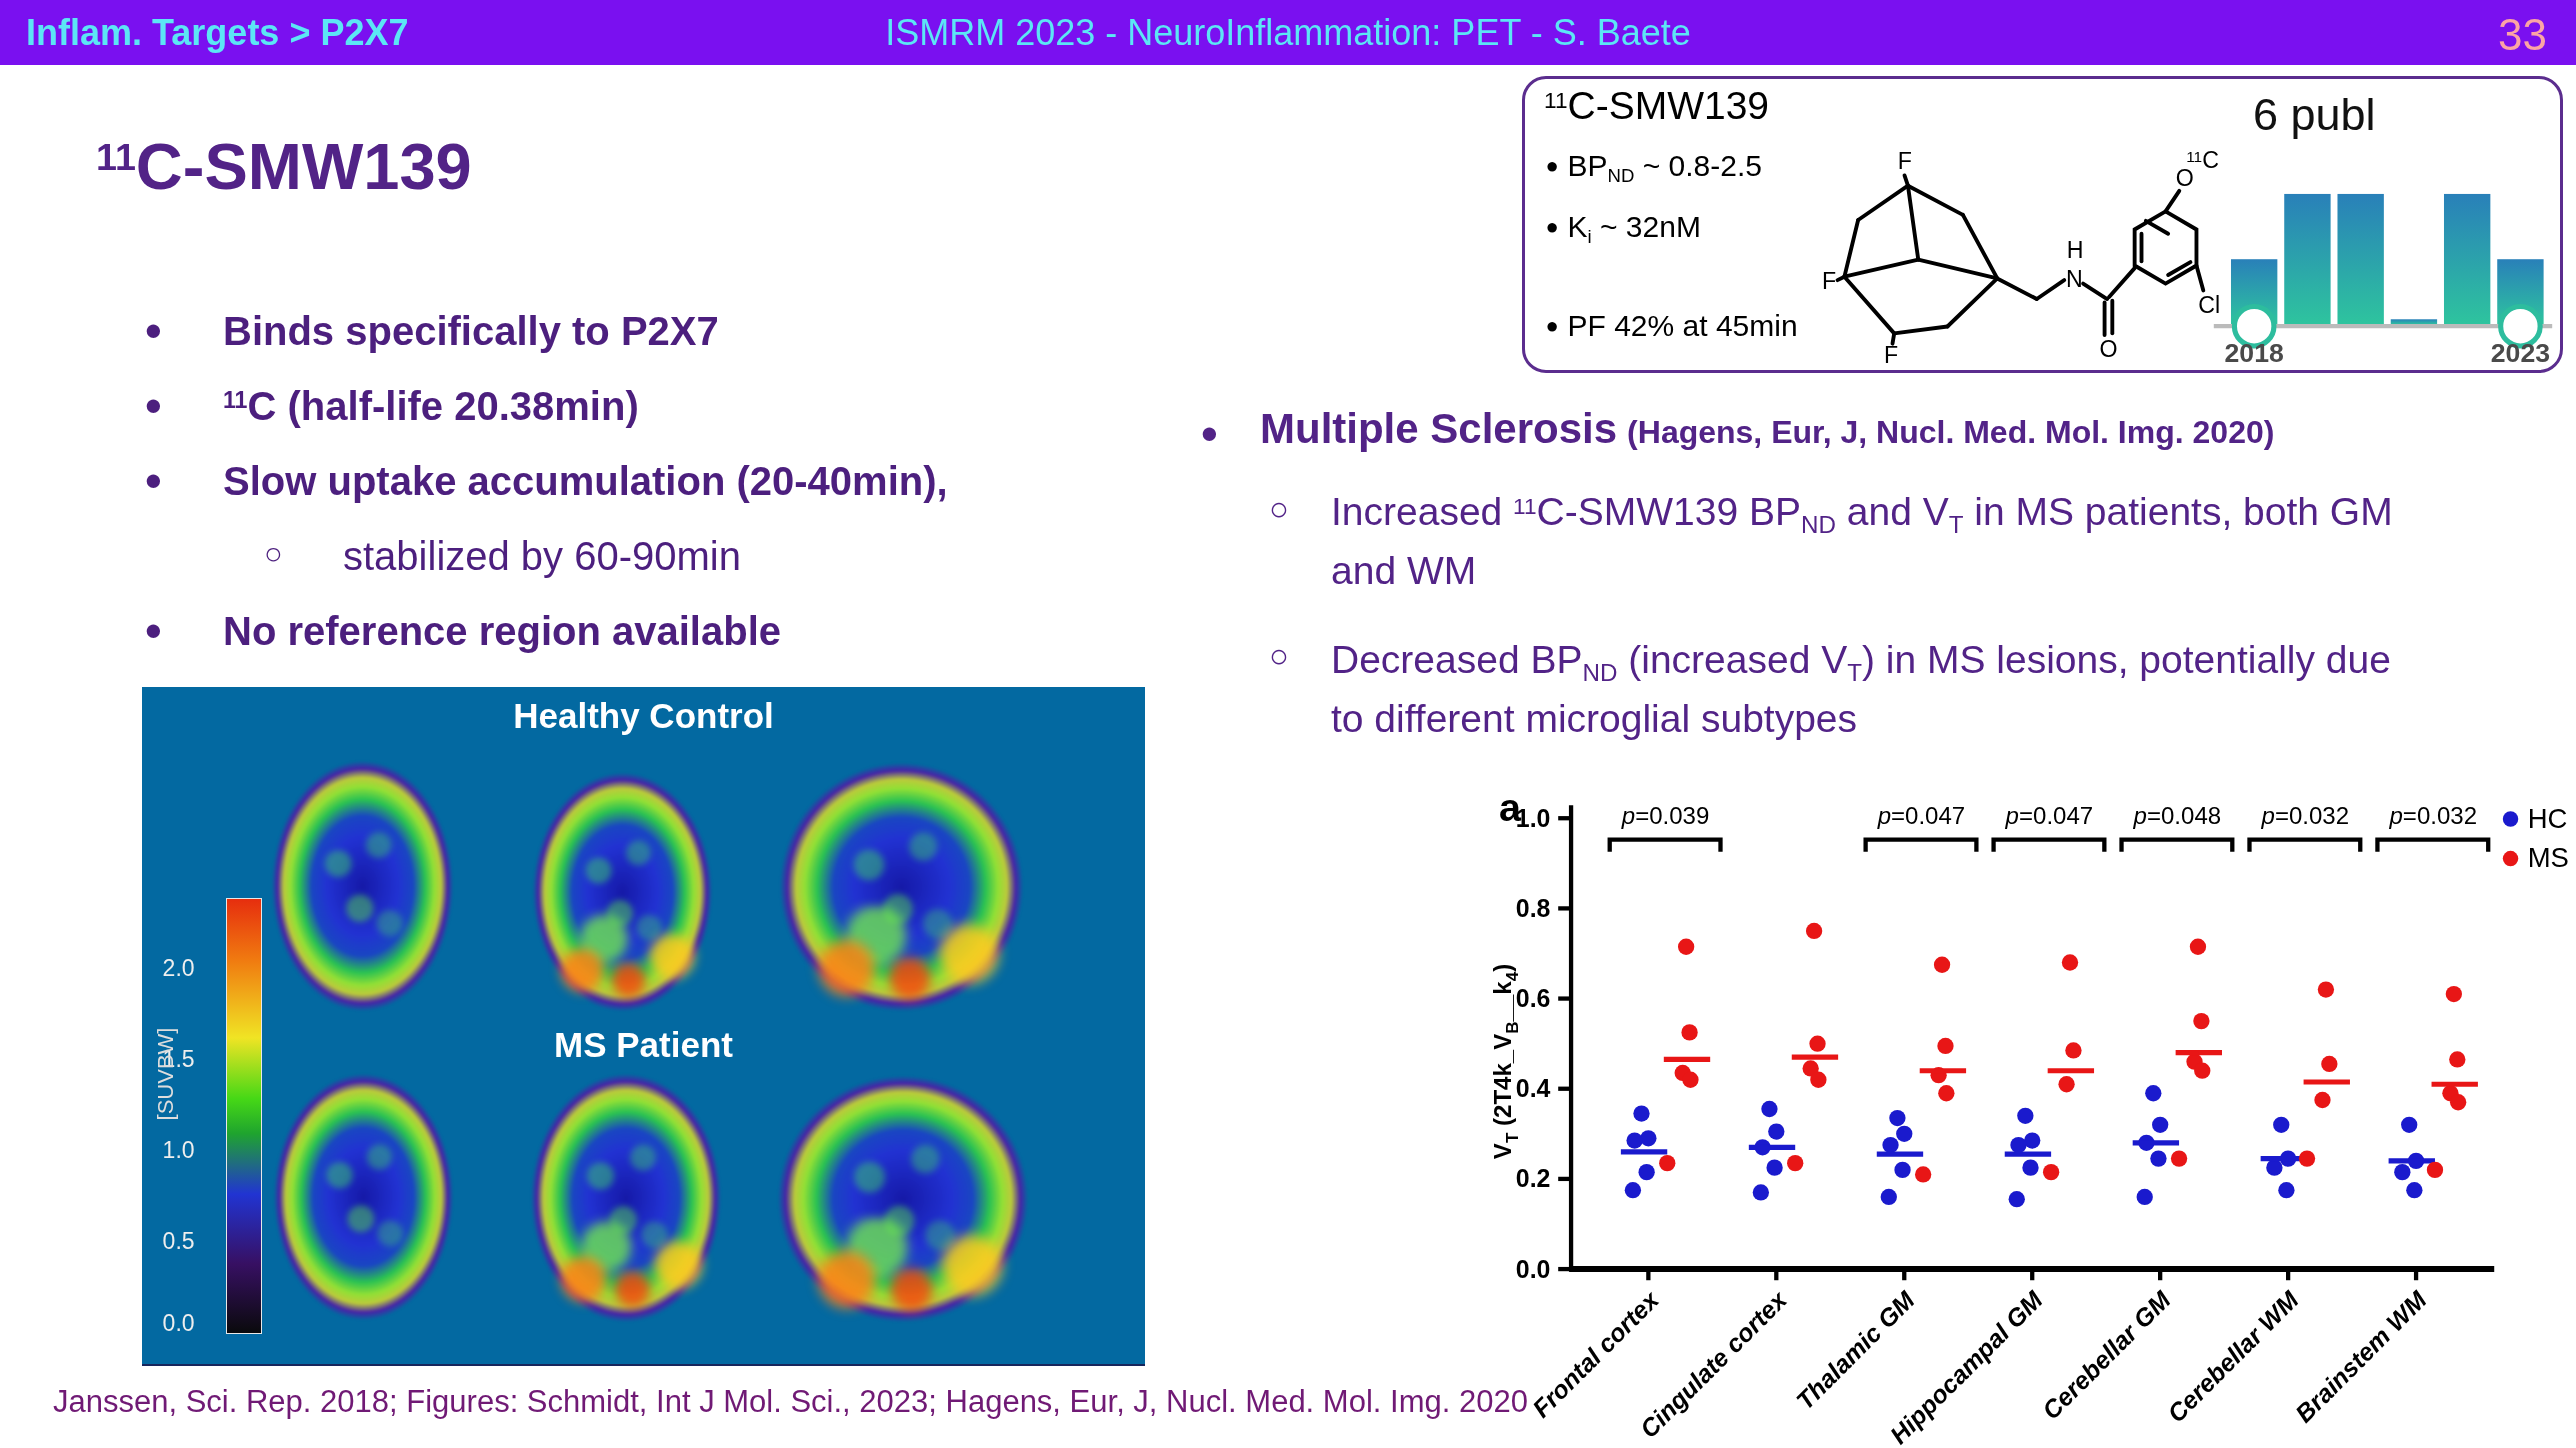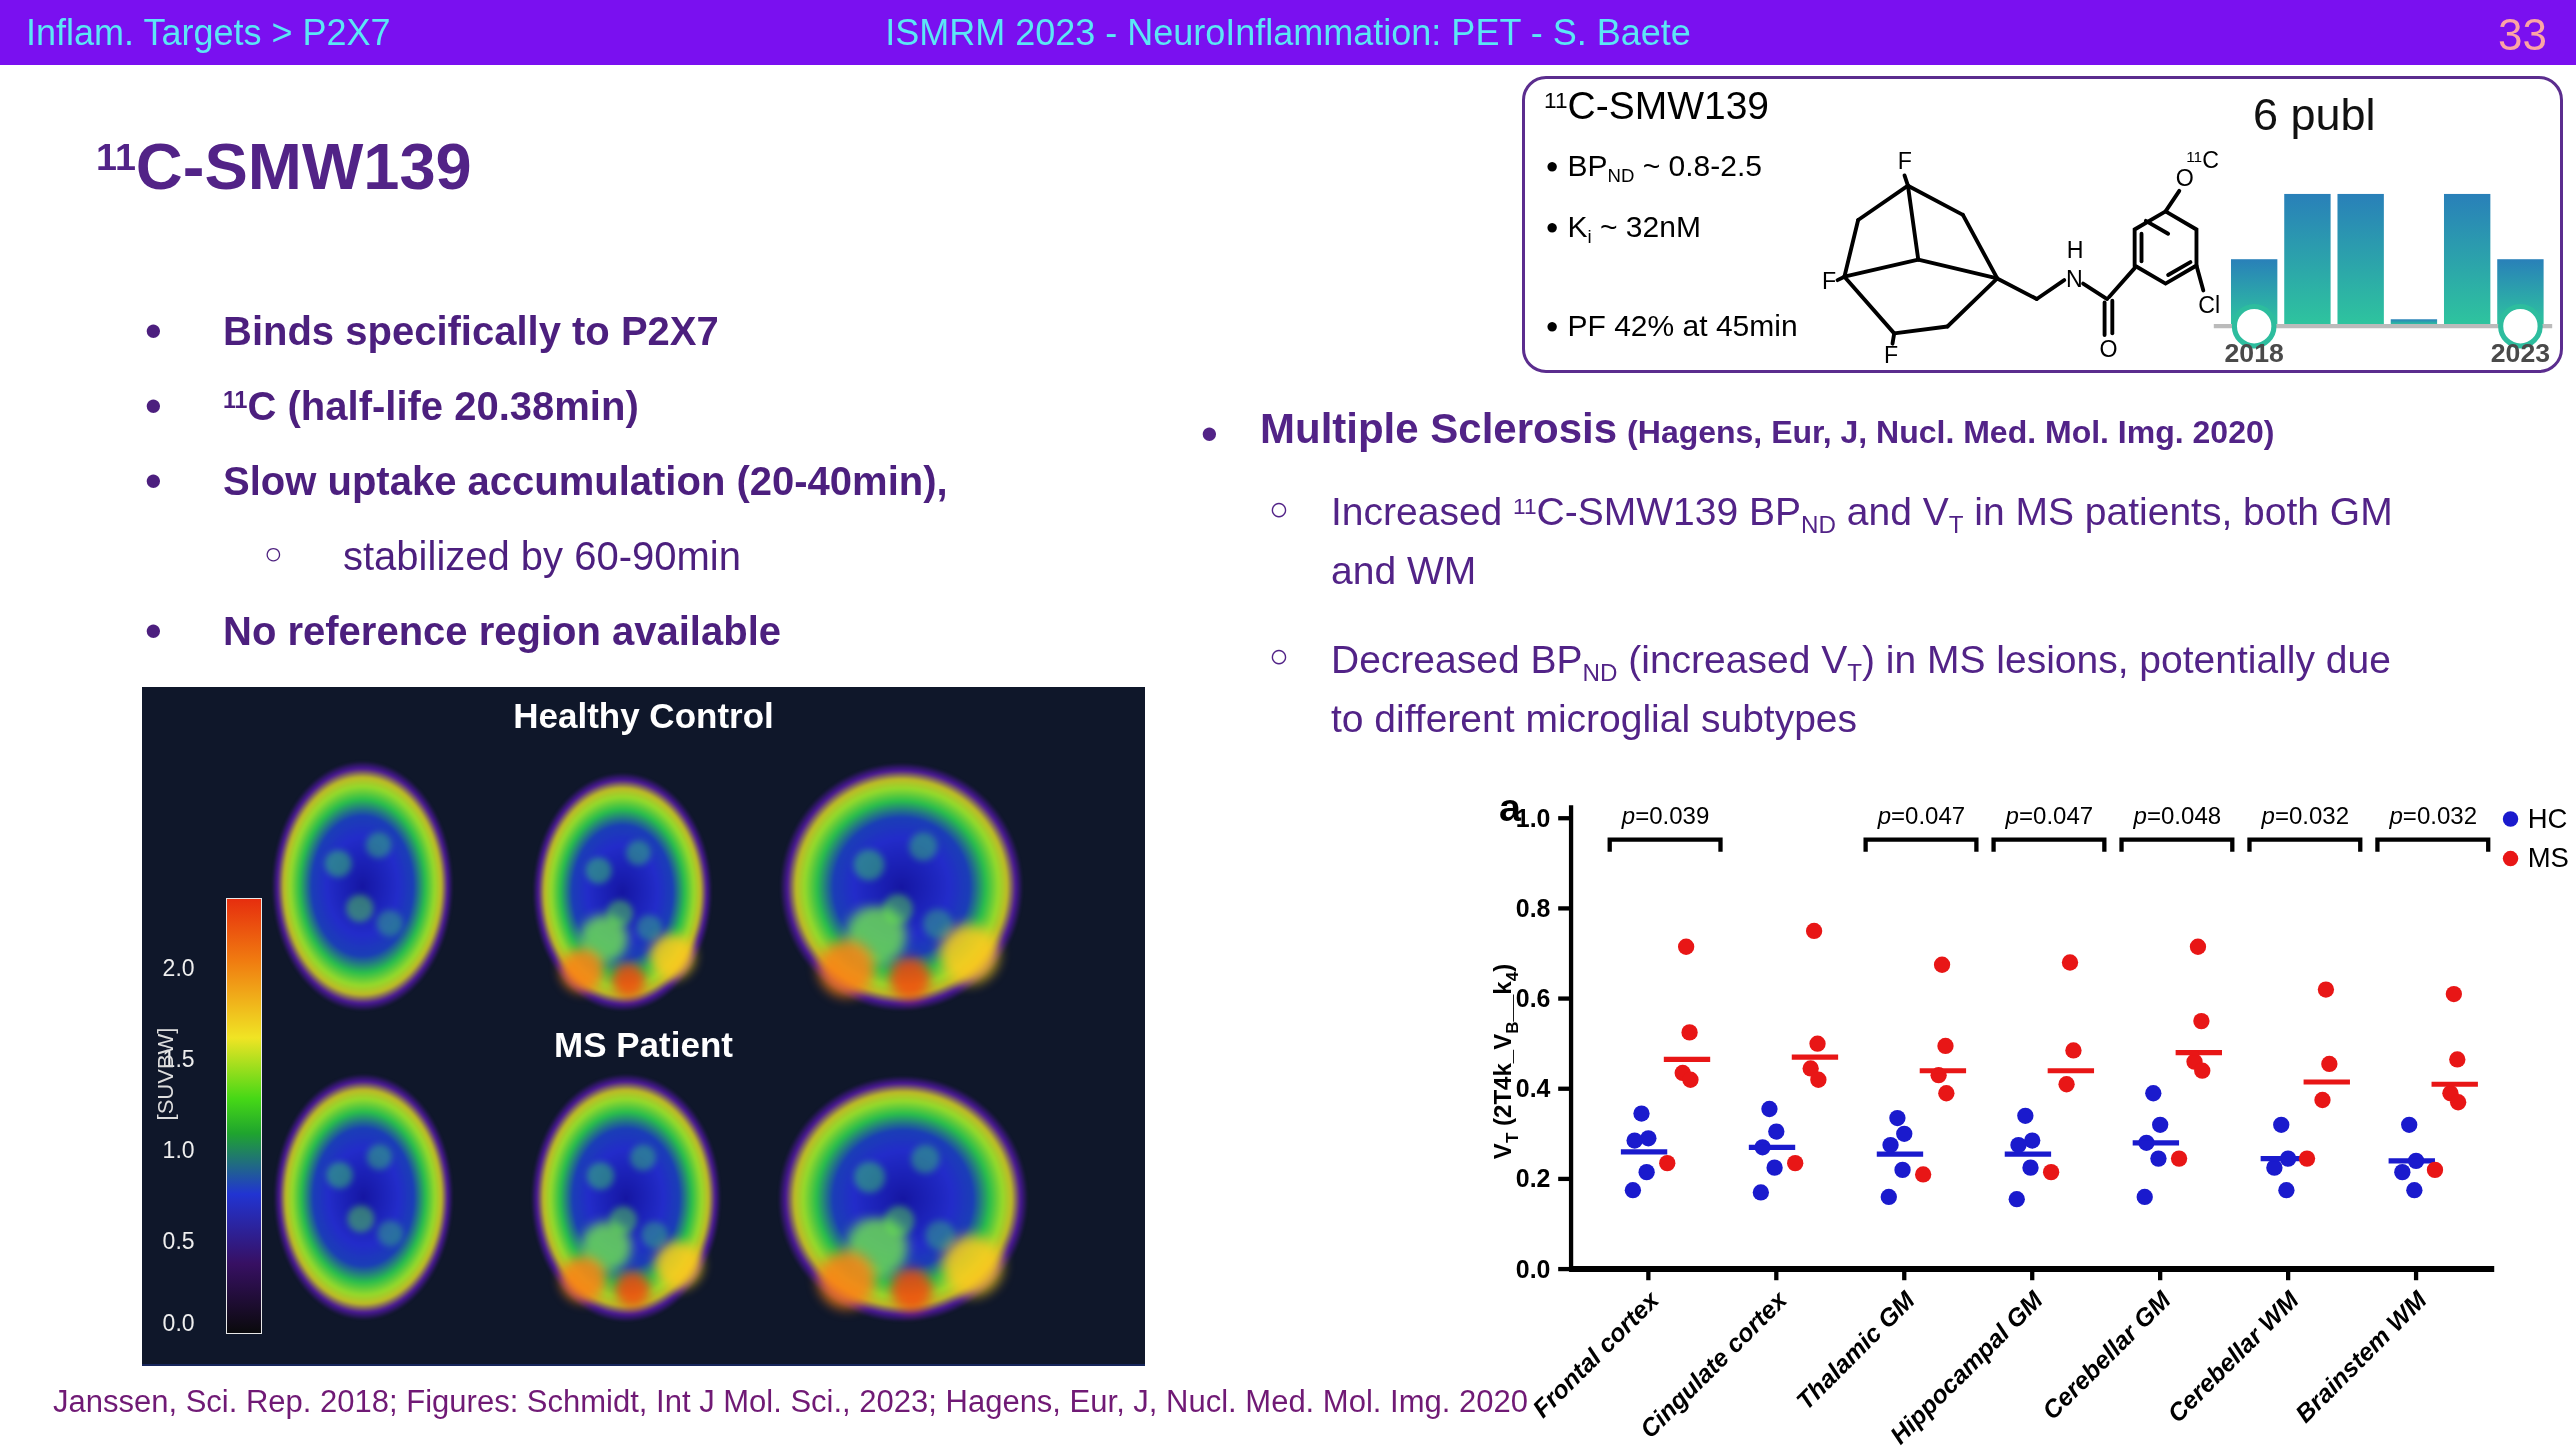--- a/index.html
+++ b/index.html
@@ -1,21 +1,21 @@
 <!DOCTYPE html>
 <html style="font-size:13.7px"><head>
 <meta charset="utf-8">
 <style>
   html,body{margin:0;padding:0}
   body{width:2576px;height:1449px;position:relative;background:#fff;
        font-family:"Liberation Sans",sans-serif;overflow:hidden}
 
   
   .header{position:absolute;left:0;top:0;width:2576px;height:65px;background:#7a10f0}
-  .hdr-left{position:absolute;left:26px;top:12px;font-size:36px;font-weight:normal;color:#5ce6f5}
+  .hdr-left{position:absolute;left:26px;top:12px;font-size:36px;font-weight:bold;color:#5ce6f5}
   .hdr-center{position:absolute;left:50%;transform:translateX(-50%);top:12px;font-size:36px;color:#5ce6f5}
   .hdr-page{position:absolute;right:29px;top:10.3px;font-size:44px;color:#fca5a5}
 
   
   .slide-title{position:absolute;left:96px;top:129px;font-size:65px;font-weight:bold;color:#522387}
   .sup{font-size:0.58em;position:relative;top:-0.5em}
   .sb{font-size:0.62em;position:relative;top:0.33em}
 
   
   .bullet-list{position:absolute;left:144px;top:307px;width:1116px;color:#4c1f7e;
@@ -43,21 +43,21 @@
   .ms-section{position:absolute;left:1200px;top:405px;width:1374px;color:#522387}
   .ms-head{display:flex;align-items:baseline}
   .ms-head-glyph{width:60px;flex:none;font-size:31px}
   .ms-head-title{font-weight:bold;font-size:42px}
   .ms-head-cite{font-weight:bold;font-size:32px;margin-left:10px}
   .ms-sub{display:flex;margin-top:29px;font-size:39px;line-height:1.52}
   .ms-sub-glyph{width:62px;margin-left:69px;flex:none;font-size:33px;padding-top:1.7px}
   .ms-sub-txt{width:1091px}
 
   
-  .pet-panel{position:absolute;left:142px;top:687px;width:1003px;height:677px;background:#0f172a;
+  .pet-panel{position:absolute;left:142px;top:687px;width:1003px;height:677px;background:#0369a1;
              border-bottom:2.6px solid #17265c;overflow:hidden}
   .pet-label{position:absolute;width:100%;text-align:center;color:#fff;font-weight:bold;font-size:35px}
   .pet-label-top{top:8.6px}
   .pet-label-bottom{top:338px}
   .cbar{position:absolute;left:84px;top:211px;width:34px;height:434px;border:1.7px solid #e8e8e8;
         background:linear-gradient(to bottom,#e62e0e 0%,#f07a10 14%,#f0e424 32%,#46d816 46%,
                    #1fa42e 54%,#2134d2 68%,#371063 84%,#0a0a0c 100%)}
   .cb-tick{position:absolute;left:20.6px;width:53px;text-align:left;color:#eee;font-size:23px}
   .cb-label{position:absolute;left:-22px;top:374px;color:#ddd;font-size:22px;transform:rotate(-90deg)}
   .brain{position:absolute;filter:blur(1.3px);

